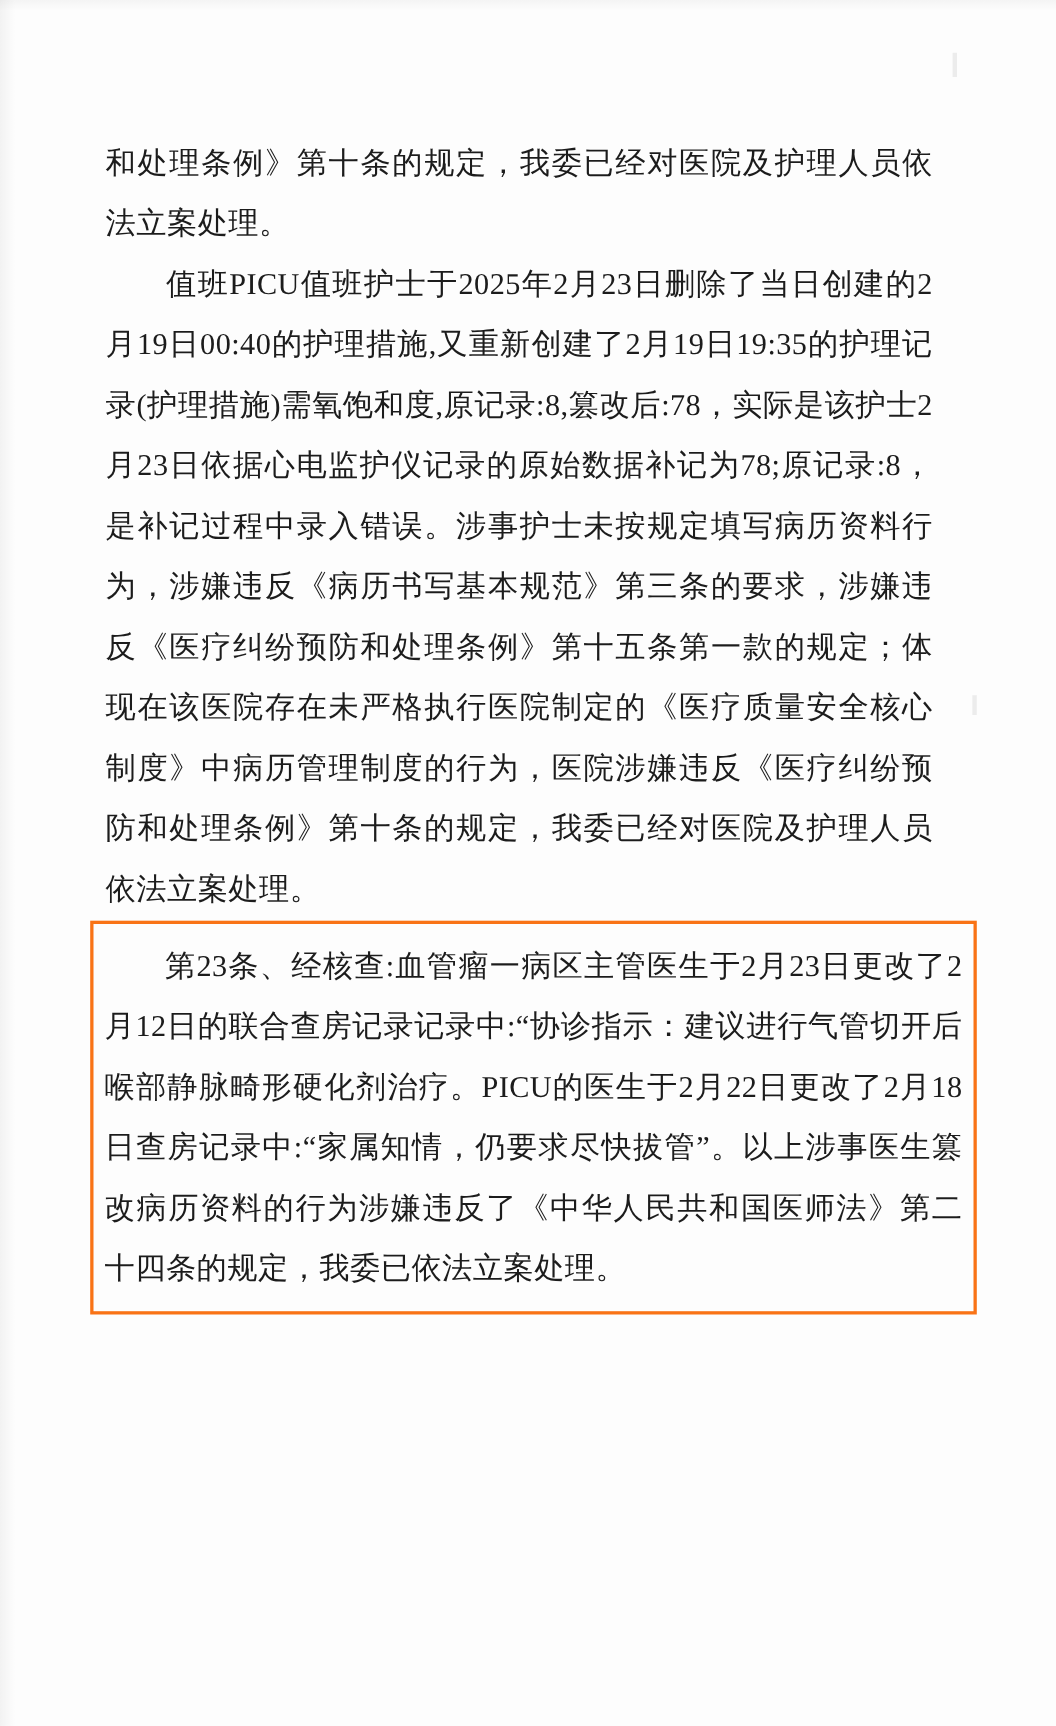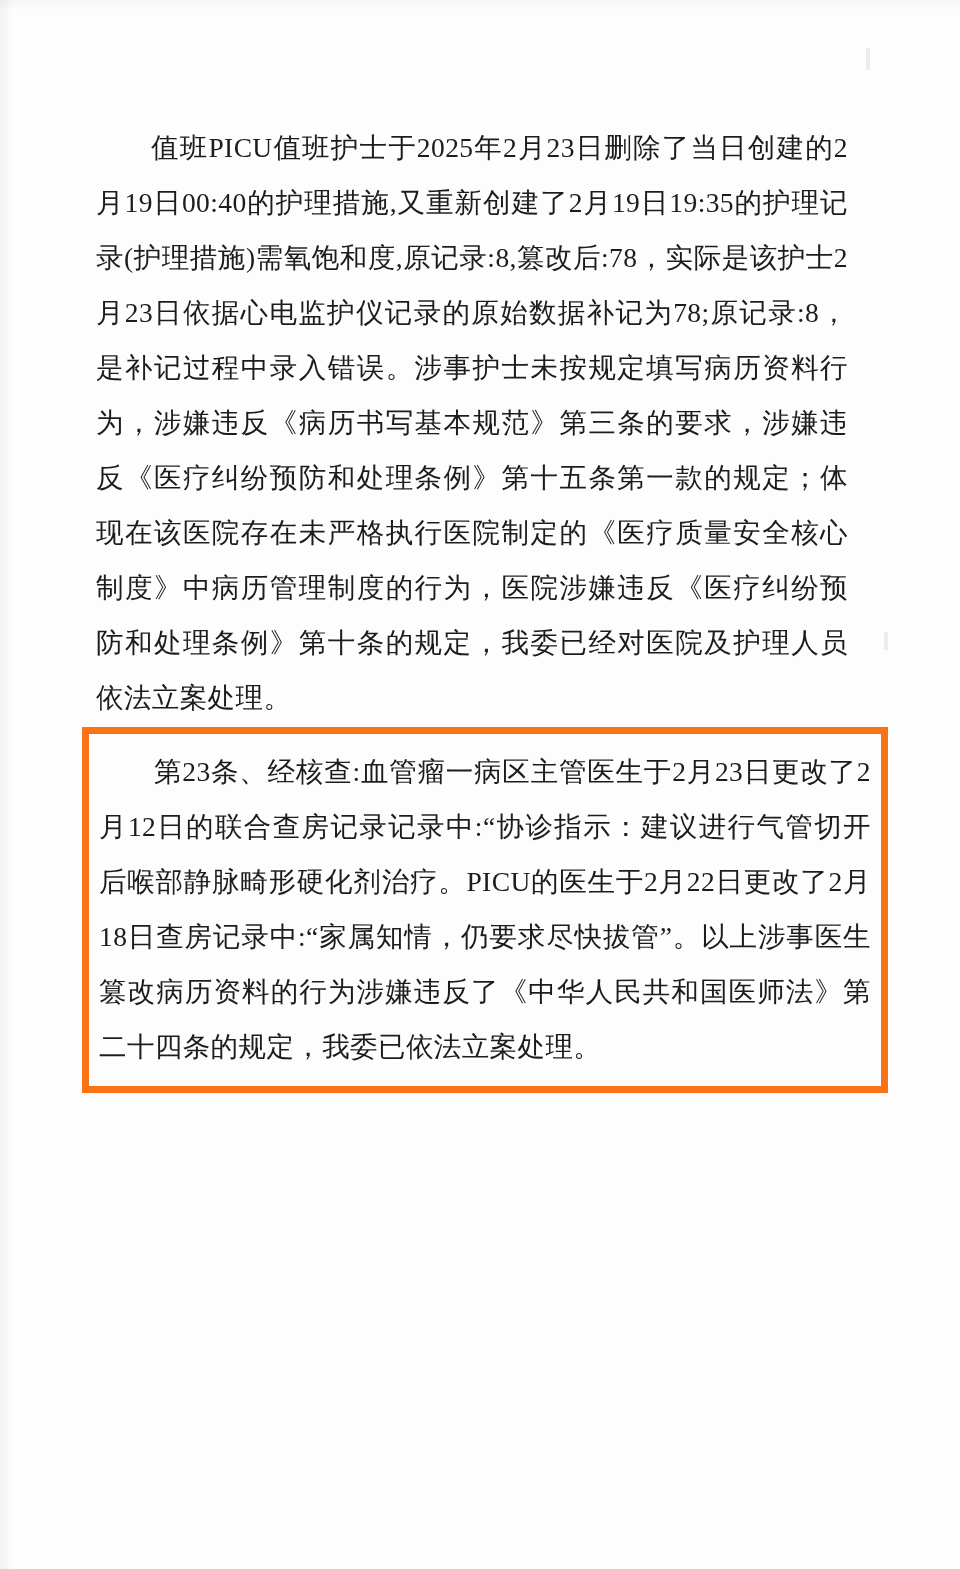--- a/index.html
+++ b/index.html
@@ -43,21 +43,21 @@
     text-indent: 2em;
   }
 
   
   .highlight-wrap {
     position: relative;
     margin-top: 2px;
     padding: 10px 10px 12px 10px;
     margin-left: -14px;
     margin-right: -40px;
-    border: 7px solid #f97316;
+    border: 3px solid #f97316;
     box-sizing: border-box;
   }
   .highlight-wrap .para {
     margin: 0;
   }
 
   
   .artifact {
     position: absolute;
     background: #e9e9e9;
@@ -83,20 +83,21 @@
 <div class="page">
 
   <div class="edge-shadow-left"></div>
   <div class="edge-shadow-top"></div>
 
   <div class="artifact a1"></div>
   <div class="artifact a2"></div>
 
   <div class="doc-body">
 
+    <p class="para">和处理条例》第十条的规定，我委已经对医院及护理人员依法立案处理。</p>
 
     <p class="para indent">值班PICU值班护士于2025年2月23日删除了当日创建的2月19日00:40的护理措施,又重新创建了2月19日19:35的护理记录(护理措施)需氧饱和度,原记录:8,篡改后:78，实际是该护士2月23日依据心电监护仪记录的原始数据补记为78;原记录:8，是补记过程中录入错误。涉事护士未按规定填写病历资料行为，涉嫌违反《病历书写基本规范》第三条的要求，涉嫌违反《医疗纠纷预防和处理条例》第十五条第一款的规定；体现在该医院存在未严格执行医院制定的《医疗质量安全核心制度》中病历管理制度的行为，医院涉嫌违反《医疗纠纷预防和处理条例》第十条的规定，我委已经对医院及护理人员依法立案处理。</p>
 
     <div class="highlight-wrap">
       <p class="para indent">第23条、经核查:血管瘤一病区主管医生于2月23日更改了2月12日的联合查房记录记录中:“协诊指示：建议进行气管切开后喉部静脉畸形硬化剂治疗。PICU的医生于2月22日更改了2月18日查房记录中:“家属知情，仍要求尽快拔管”。以上涉事医生篡改病历资料的行为涉嫌违反了《中华人民共和国医师法》第二十四条的规定，我委已依法立案处理。</p>
     </div>
 
 
   </div>
 </div>

